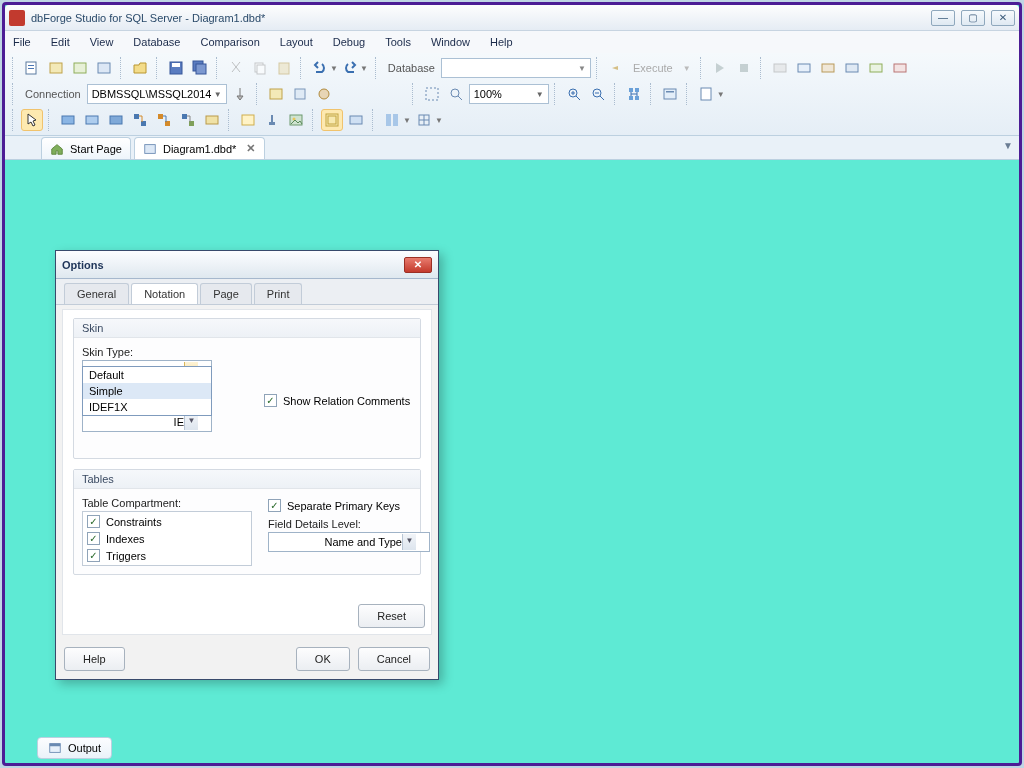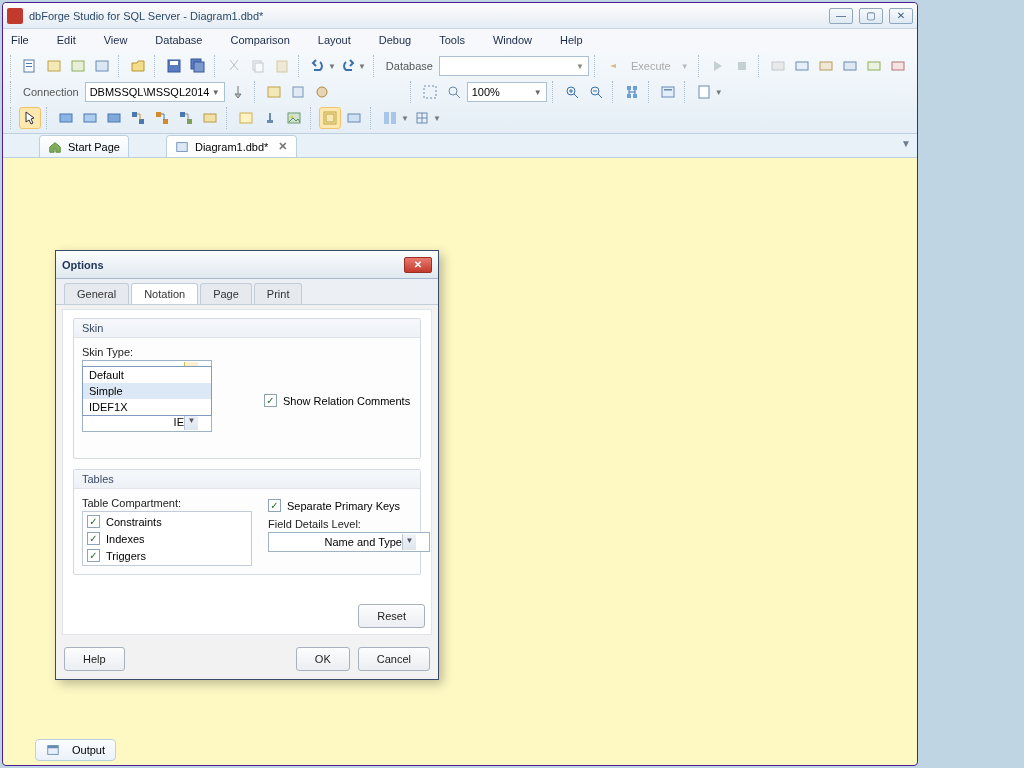--- a/index.html
+++ b/index.html
@@ -1,39 +1,39 @@
 <!DOCTYPE html>
 <html><head>
 <meta charset="utf-8">
 <style>
 *{box-sizing:border-box;margin:0;padding:0;font-family:Tahoma,Segoe UI,sans-serif;font-size:11px;}
 body{background:#bfd5e4;overflow:hidden;width:1024px;height:768px;position:relative;}
-.window{position:absolute;left:2px;top:2px;width:916px;height:764px;background:#fef9c3;border:1px solid #4c1d95;border-radius:4px;display:flex;flex-direction:column;}
+.window{position:absolute;left:2px;top:2px;width:1020px;height:764px;background:#5eead4;border:3px solid #4c1d95;border-radius:4px;display:flex;flex-direction:column;}
 .titlebar{height:26px;background:linear-gradient(#fdfdfd,#e5ecf4);border-bottom:1px solid #c7d4e1;display:flex;align-items:center;padding:0 4px;border-radius:4px 4px 0 0;}
 .titlebar .appicon{width:16px;height:16px;background:#c23a2e;border-radius:2px;margin-right:6px;}
 .titlebar .title{flex:1;color:#2a4a6a;}
 .winbtns{display:flex;gap:6px;}
 .winbtn{width:24px;height:16px;border:1px solid #8fa8bd;border-radius:2px;background:linear-gradient(#f6fafd,#dfe9f2);display:flex;align-items:center;justify-content:center;font-family:Arial;font-size:10px;color:#3a5a7a;}
-.menubar{height:22px;background:#f6f8fb;display:flex;align-items:center;padding:0 6px;gap:24px;color:#1a2a4a;}
+.menubar{height:22px;background:#f6f8fb;display:flex;align-items:center;padding:0 6px;gap:16px;color:#1a2a4a;}
 .menuitem{padding:2px 2px;}
 .toolbars{background:linear-gradient(#f5f9fc,#e5eef6);border-bottom:1px solid #bcd0e0;padding:2px 0;}
 .tb-row{display:flex;align-items:center;height:26px;padding:0 4px;gap:2px;}
 .tb-sep{width:4px;height:22px;border-left:1px dotted #aabccf;margin:0 3px;}
 .tbbtn{width:22px;height:22px;border:1px solid transparent;border-radius:3px;display:flex;align-items:center;justify-content:center;}
 .tbbtn.sel{border-color:#f0c36d;background:#fde9b0;}
 .tbbtn svg,.tbglyph{width:16px;height:16px;}
 .tb-field{height:20px;border:1px solid #abc0d4;background:#fff;padding:0 4px;display:flex;align-items:center;}
 .tb-label{color:#555;margin:0 4px;}
-.tab-strip{height:24px;background:#e9f1f8;border-bottom:1px solid #bcd0e0;display:flex;align-items:end;padding-left:36px;gap:34px;}
+.tab-strip{height:24px;background:#e9f1f8;border-bottom:1px solid #bcd0e0;display:flex;align-items:end;padding-left:36px;}
 .tab{height:22px;border:1px solid #bcd0e0;border-bottom:none;border-radius:4px 4px 0 0;background:linear-gradient(#fff,#eef5fb);display:flex;align-items:center;gap:6px;padding:0 8px;margin-right:3px;}
 .tab.active{background:#fff;}
 .tab .x{color:#777;font-weight:bold;margin-left:4px}
 .main{flex:1;display:flex;position:relative;background:#fff;overflow:hidden;}
 .status-strip{position:absolute;left:2px;right:2px;bottom:2px;height:26px;display:flex;align-items:center;}
-.out-tab{margin-left:30px;height:22px;border:1px solid #bcd0e0;border-radius:4px;background:linear-gradient(#fcfdff,#eaf2f9);display:flex;align-items:center;gap:12px;padding:0 10px;}
+.out-tab{margin-left:30px;height:22px;border:1px solid #bcd0e0;border-radius:4px;background:linear-gradient(#fcfdff,#eaf2f9);display:flex;align-items:center;gap:6px;padding:0 10px;}
 .dialog{position:absolute;left:55px;top:250px;width:384px;height:430px;border:1px solid #384a6c;background:#f2f2f2;box-shadow:4px 4px 10px rgba(0,0,0,0.25);}
 .dlg-title{height:28px;background:linear-gradient(#fcfdff,#dfe8ef);border-bottom:1px solid #a6b8cd;display:flex;align-items:center;padding:0 6px;font-weight:bold;color:#20365a;gap:41px;}
 .dlg-title .dlg-close{margin-left:auto;width:28px;height:16px;background:linear-gradient(#e87b6e,#c33a2c);border:1px solid #9b2f24;border-radius:2px;color:#fff;text-align:center;line-height:14px;font-size:10px;}
 .dlg-tabs{display:flex;border-bottom:1px solid #c2ccd8;background:#eceff3;padding:4px 8px 0;gap:0;}
 .dtab{padding:4px 12px;border:1px solid #c2ccd8;border-bottom:none;margin-right:2px;border-radius:3px 3px 0 0;background:#e6e9ee;color:#333;}
 .dtab.active{background:#fff;}
 .dlg-body{padding:8px 10px;background:#fff;position:absolute;top:58px;left:6px;right:6px;bottom:44px;border:1px solid #e1e5ea;overflow:hidden;}
 .group{border:1px solid #d4dae2;border-radius:2px;margin-bottom:10px;background:#fdfdfe;position:relative;}
 .group .ghdr{background:linear-gradient(#f6f8fb,#edf1f6);padding:3px 8px;color:#3a4a62;border-bottom:1px solid #e1e5ea;}
 .group .gbody{padding:8px;}

